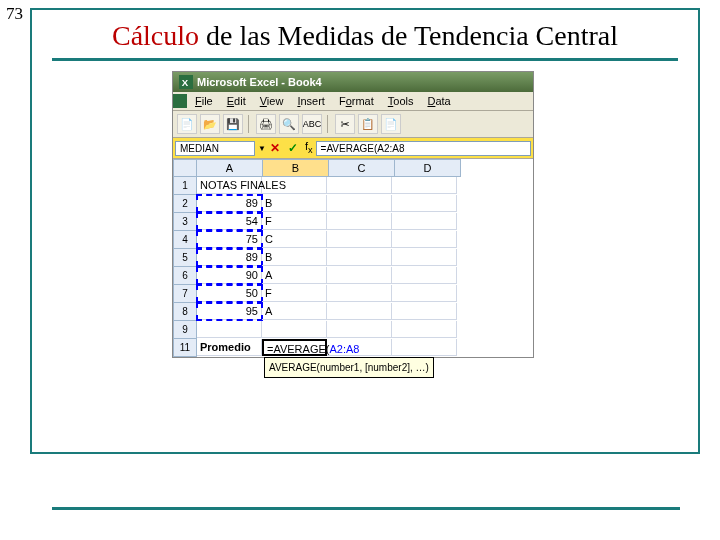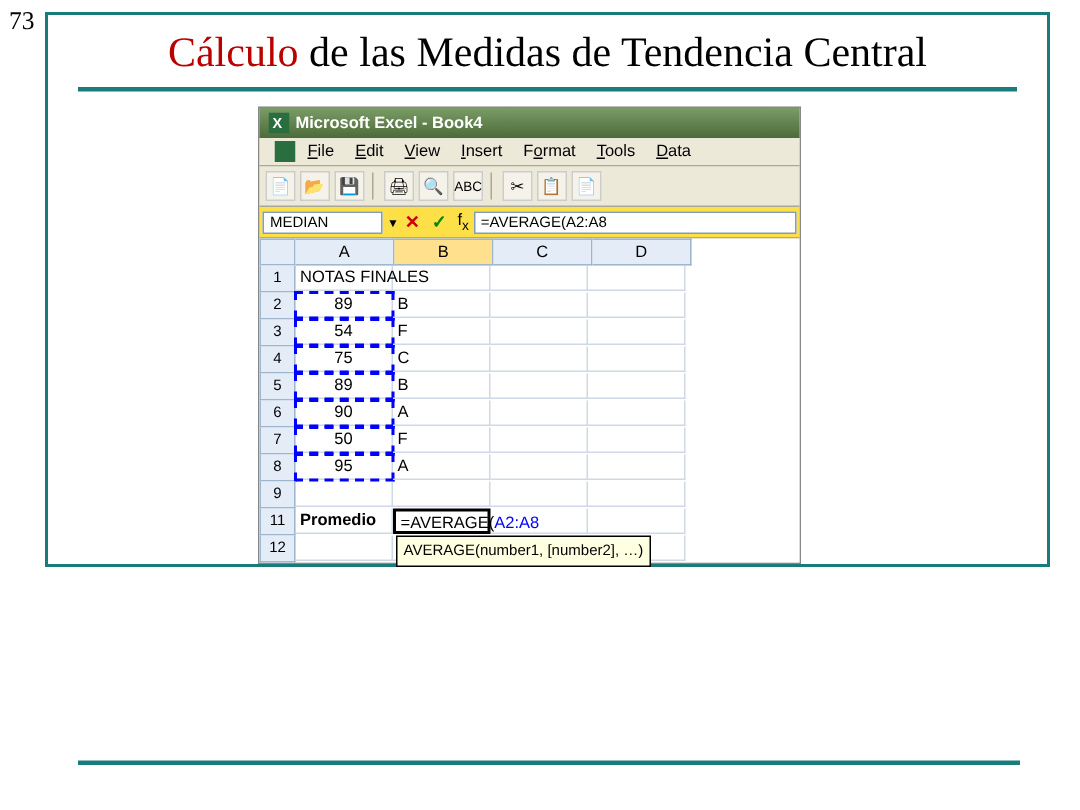--- a/index.html
+++ b/index.html
@@ -1,43 +1,43 @@
 <!DOCTYPE html>
 <html><head>
 <meta charset="utf-8">
 <style>
   body{margin:0;font-family:Georgia,serif;background:#fff;width:720px;height:540px;position:relative}
   .slide-num{position:absolute;top:4px;left:6px;font-size:17px;font-family:Liberation Serif, serif}
-  .frame{border:2px solid #1a7b7b;margin:8px 20px 20px 30px;padding:10px 20px 30px 20px;height:370px;box-sizing:border-box}
+  .frame{border:2px solid #1a7b7b;margin:8px 20px 20px 30px;padding:10px 20px 30px 20px;height:446px;box-sizing:border-box}
   .title{font-size:28px;text-align:center;border-bottom:3px solid #1a7b7b;padding-bottom:6px;margin-bottom:10px}
   .title .w1{color:#b00}.title .w3::first-letter,.title .w5::first-letter,.title .w7::first-letter{color:#b00}
   .step{font-size:18px;font-family:Arial;margin:10px 0 15px 30px}
   .excel{width:360px;margin-left:120px;font-family:Tahoma,Arial;font-size:11px;border:1px solid #888;background:#ece9d8}
   .titlebar{background:linear-gradient(#7a9c66,#4c6b3a);color:#fff;padding:3px 6px;font-weight:bold;display:flex;align-items:center;gap:4px}
   .titlebar svg{width:14px;height:14px}
-  .menubar{display:flex;gap:2px;padding:2px 10px;background:#ece9d8;border-bottom:1px solid #aca899}
+  .menubar{display:flex;gap:2px;padding:2px 0;background:#ece9d8;border-bottom:1px solid #aca899}
   .menubar span{padding:1px 6px;cursor:default}
   .menubar span u{text-decoration:underline}
   .toolbar{display:flex;gap:3px;padding:3px 4px;background:#ece9d8;border-bottom:1px solid #aca899;align-items:center}
   .tb{width:18px;height:18px;border:1px solid #ccc;background:#f5f3e9;display:flex;align-items:center;justify-content:center;font-size:11px}
   .sep{width:2px;height:18px;border-left:1px solid #aca899;margin:0 2px}
   .formula-row{display:flex;align-items:center;background:#fde047;border-bottom:1px solid #aca899;padding:2px}
   .namebox{width:70px;background:#fff;border:1px solid #7f9db9;padding:1px 4px;font-size:10px;margin-right:3px}
   .fbtn{width:16px;height:16px;display:flex;align-items:center;justify-content:center;font-size:12px;margin:0 1px}
   .fx{font-size:11px;margin:0 3px}
   .formula-input{flex:1;background:#fff;border:1px solid #7f9db9;padding:1px 4px;font-size:10px}
   .grid{background:#fff}
   .hdr-row{display:flex}
   .corner{width:22px;height:16px;background:#e4ecf7;border:1px solid #9eb6ce}
   .colh{width:65px;height:16px;background:#e4ecf7;border:1px solid #9eb6ce;border-left:none;text-align:center;line-height:16px;font-size:11px}
   .colh.sel{background:#ffe08c}
   .row{display:flex}
   .rowh{width:22px;height:17px;background:#e4ecf7;border:1px solid #9eb6ce;border-top:none;text-align:center;line-height:17px;font-size:10px}
   .cell{width:65px;height:17px;border-right:1px solid #d0d7e5;border-bottom:1px solid #d0d7e5;padding:0 3px;line-height:17px;font-size:11px;box-sizing:border-box;overflow:hidden}
-  .cell.r{text-align:center}
+  .cell.r{text-align:right}
   .marq{outline:2px dashed #00f;outline-offset:-1px}
   .edit{background:#fff;border:2px solid #000;position:relative;overflow:visible}
   .tooltip{position:absolute;top:16px;left:0;background:#ffffe1;border:1px solid #000;padding:1px 4px;font-size:10px;white-space:nowrap;z-index:5}
   .tooltip b{font-weight:normal}
   .fv-av{color:#000}.fv-ref{color:#00f}
   .bottom-rule{position:absolute;left:52px;right:40px;bottom:30px;height:3px;background:#1a7b7b}
 </style>
 </head>
 <body>
 
@@ -177,24 +177,17 @@
         <div class="cell" style="font-weight:bold">Promedio</div>
         <div class="cell edit" style="white-space:nowrap;overflow:visible">
           <span class="fv-av">=AVERAGE(</span><span class="fv-ref">A2:A8</span>
           <div class="tooltip">
             <span>AVERAGE(</span><b>number1</b><span>, [number2], …)</span>
           </div>
         </div>
         <div class="cell"></div>
           <div class="cell"></div>
       </div>
-      <div class="row">
-          <div class="rowh">12</div>
-          <div class="cell"></div>
-          <div class="cell"></div>
-          <div class="cell"></div>
-          <div class="cell"></div>
-        </div>
     </div>
   </div>
 </div>
 
 <div class="bottom-rule"></div>
 
 </body></html>

